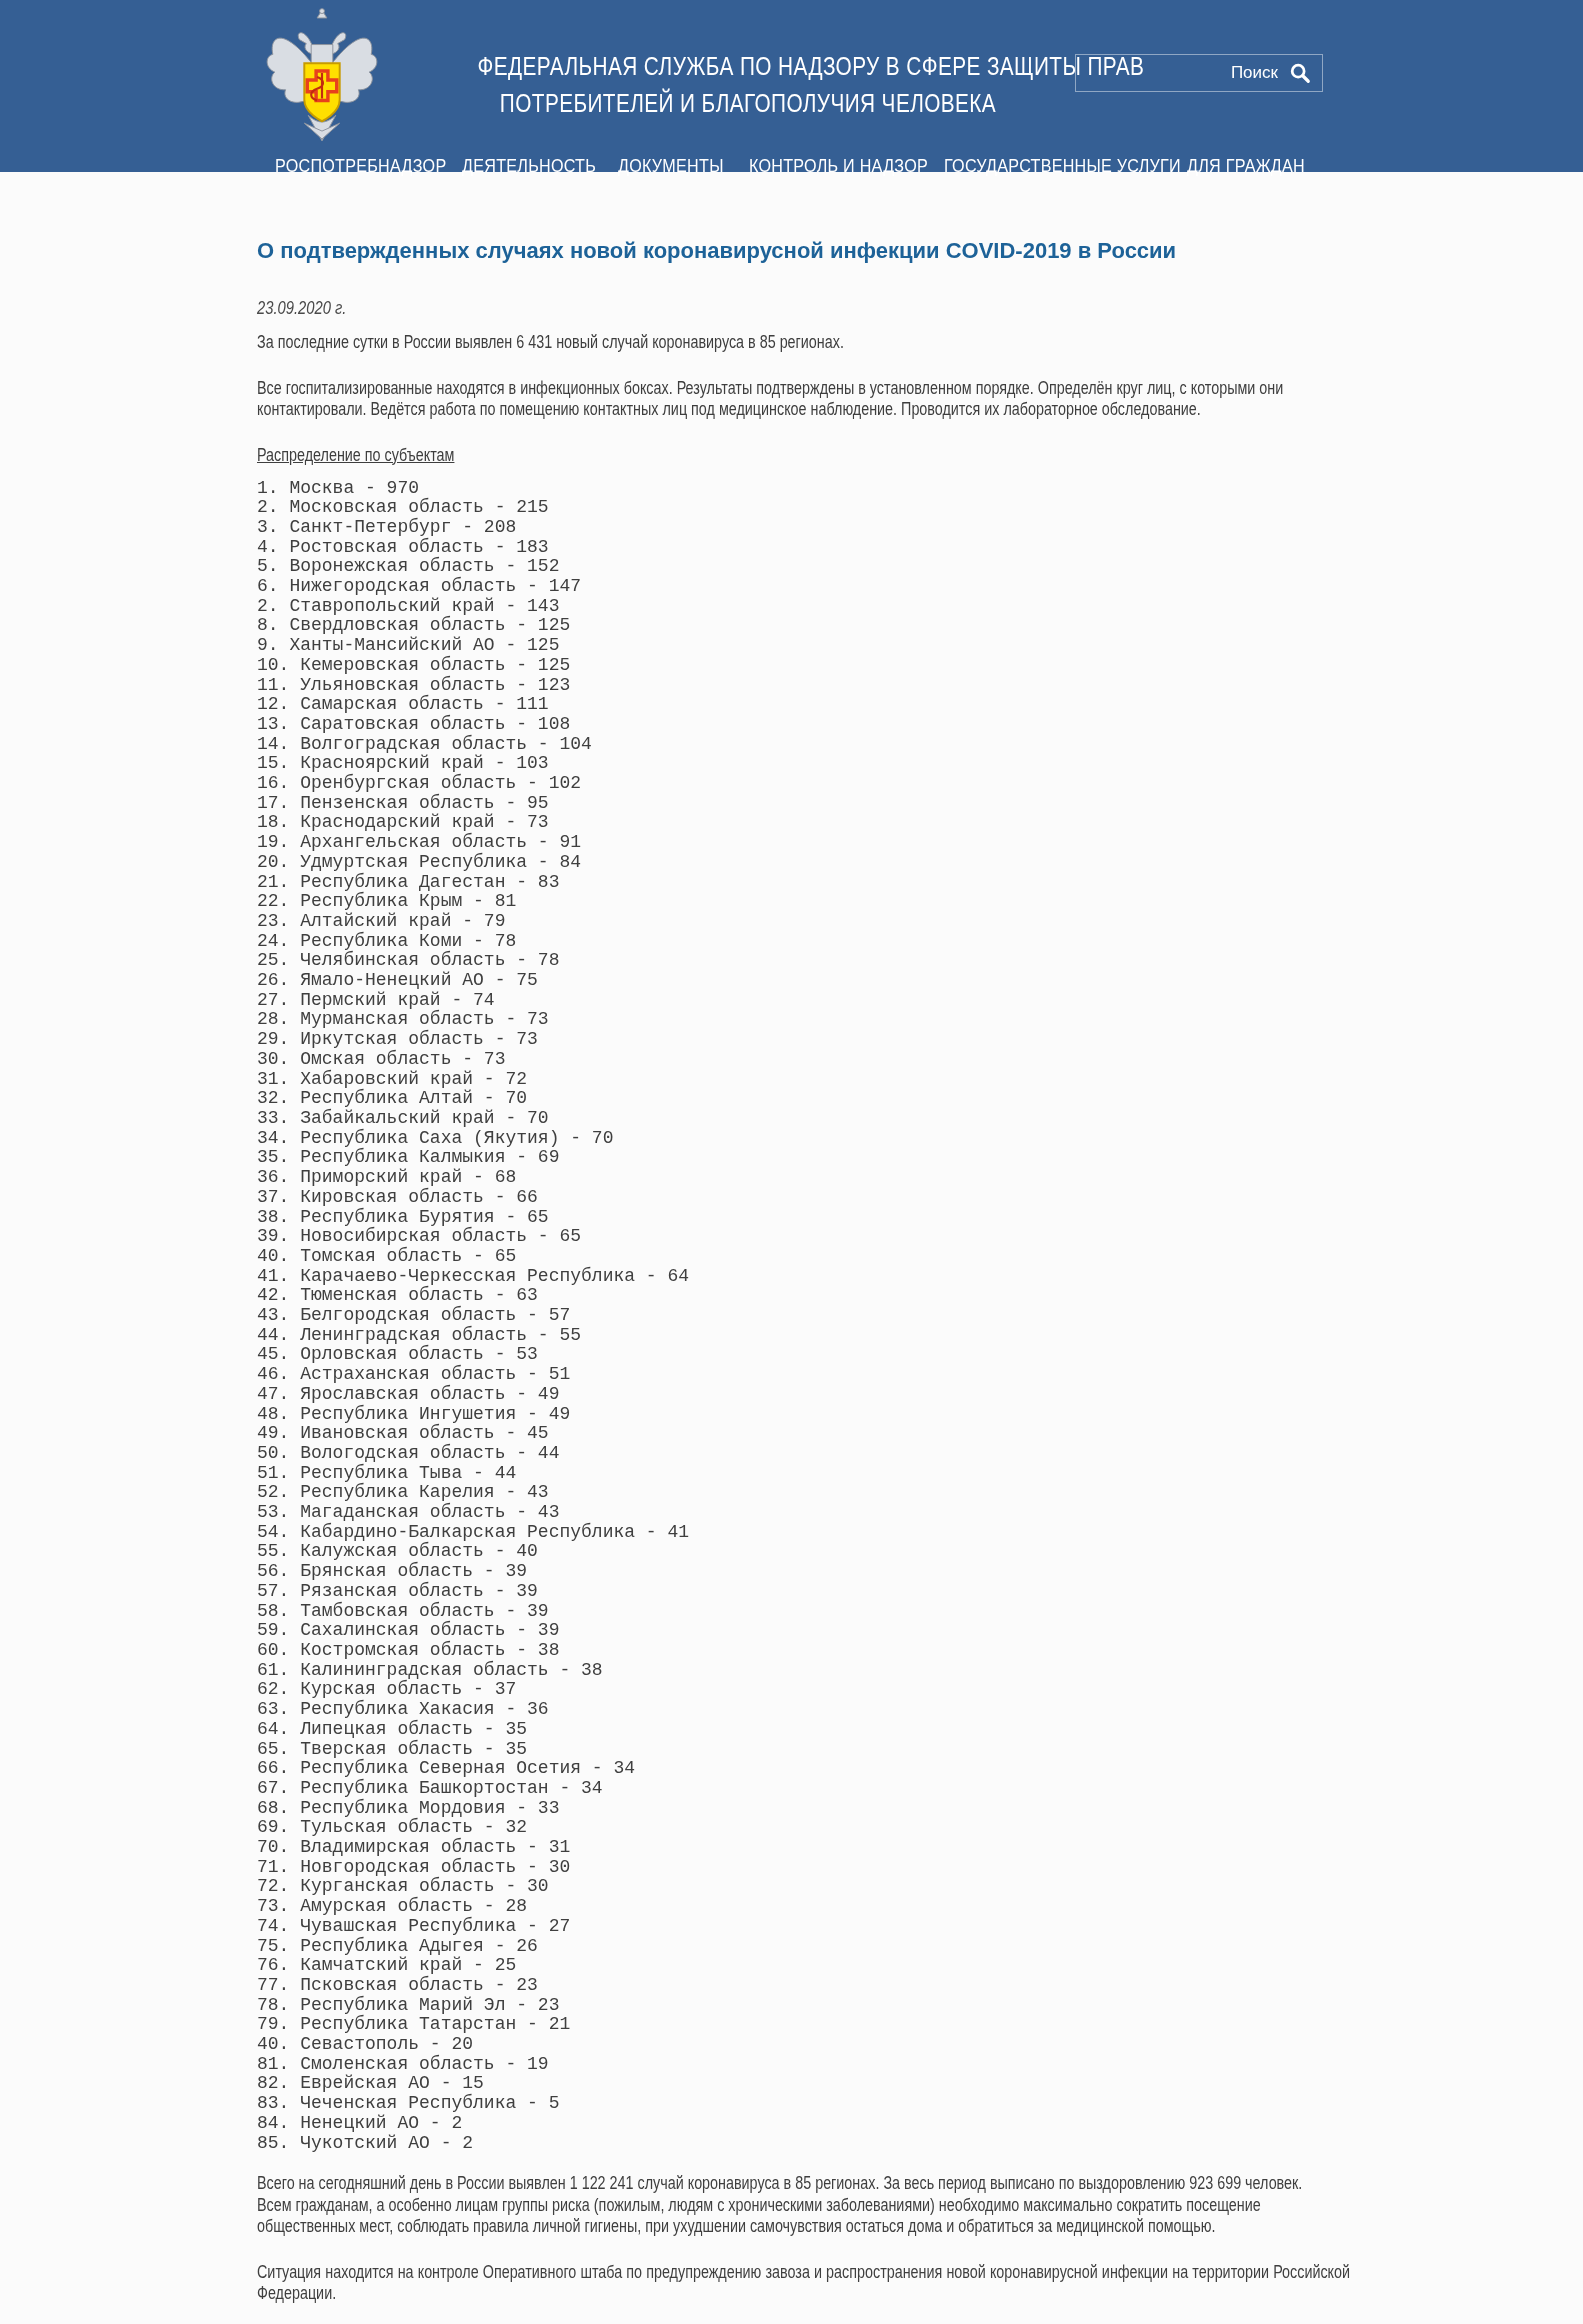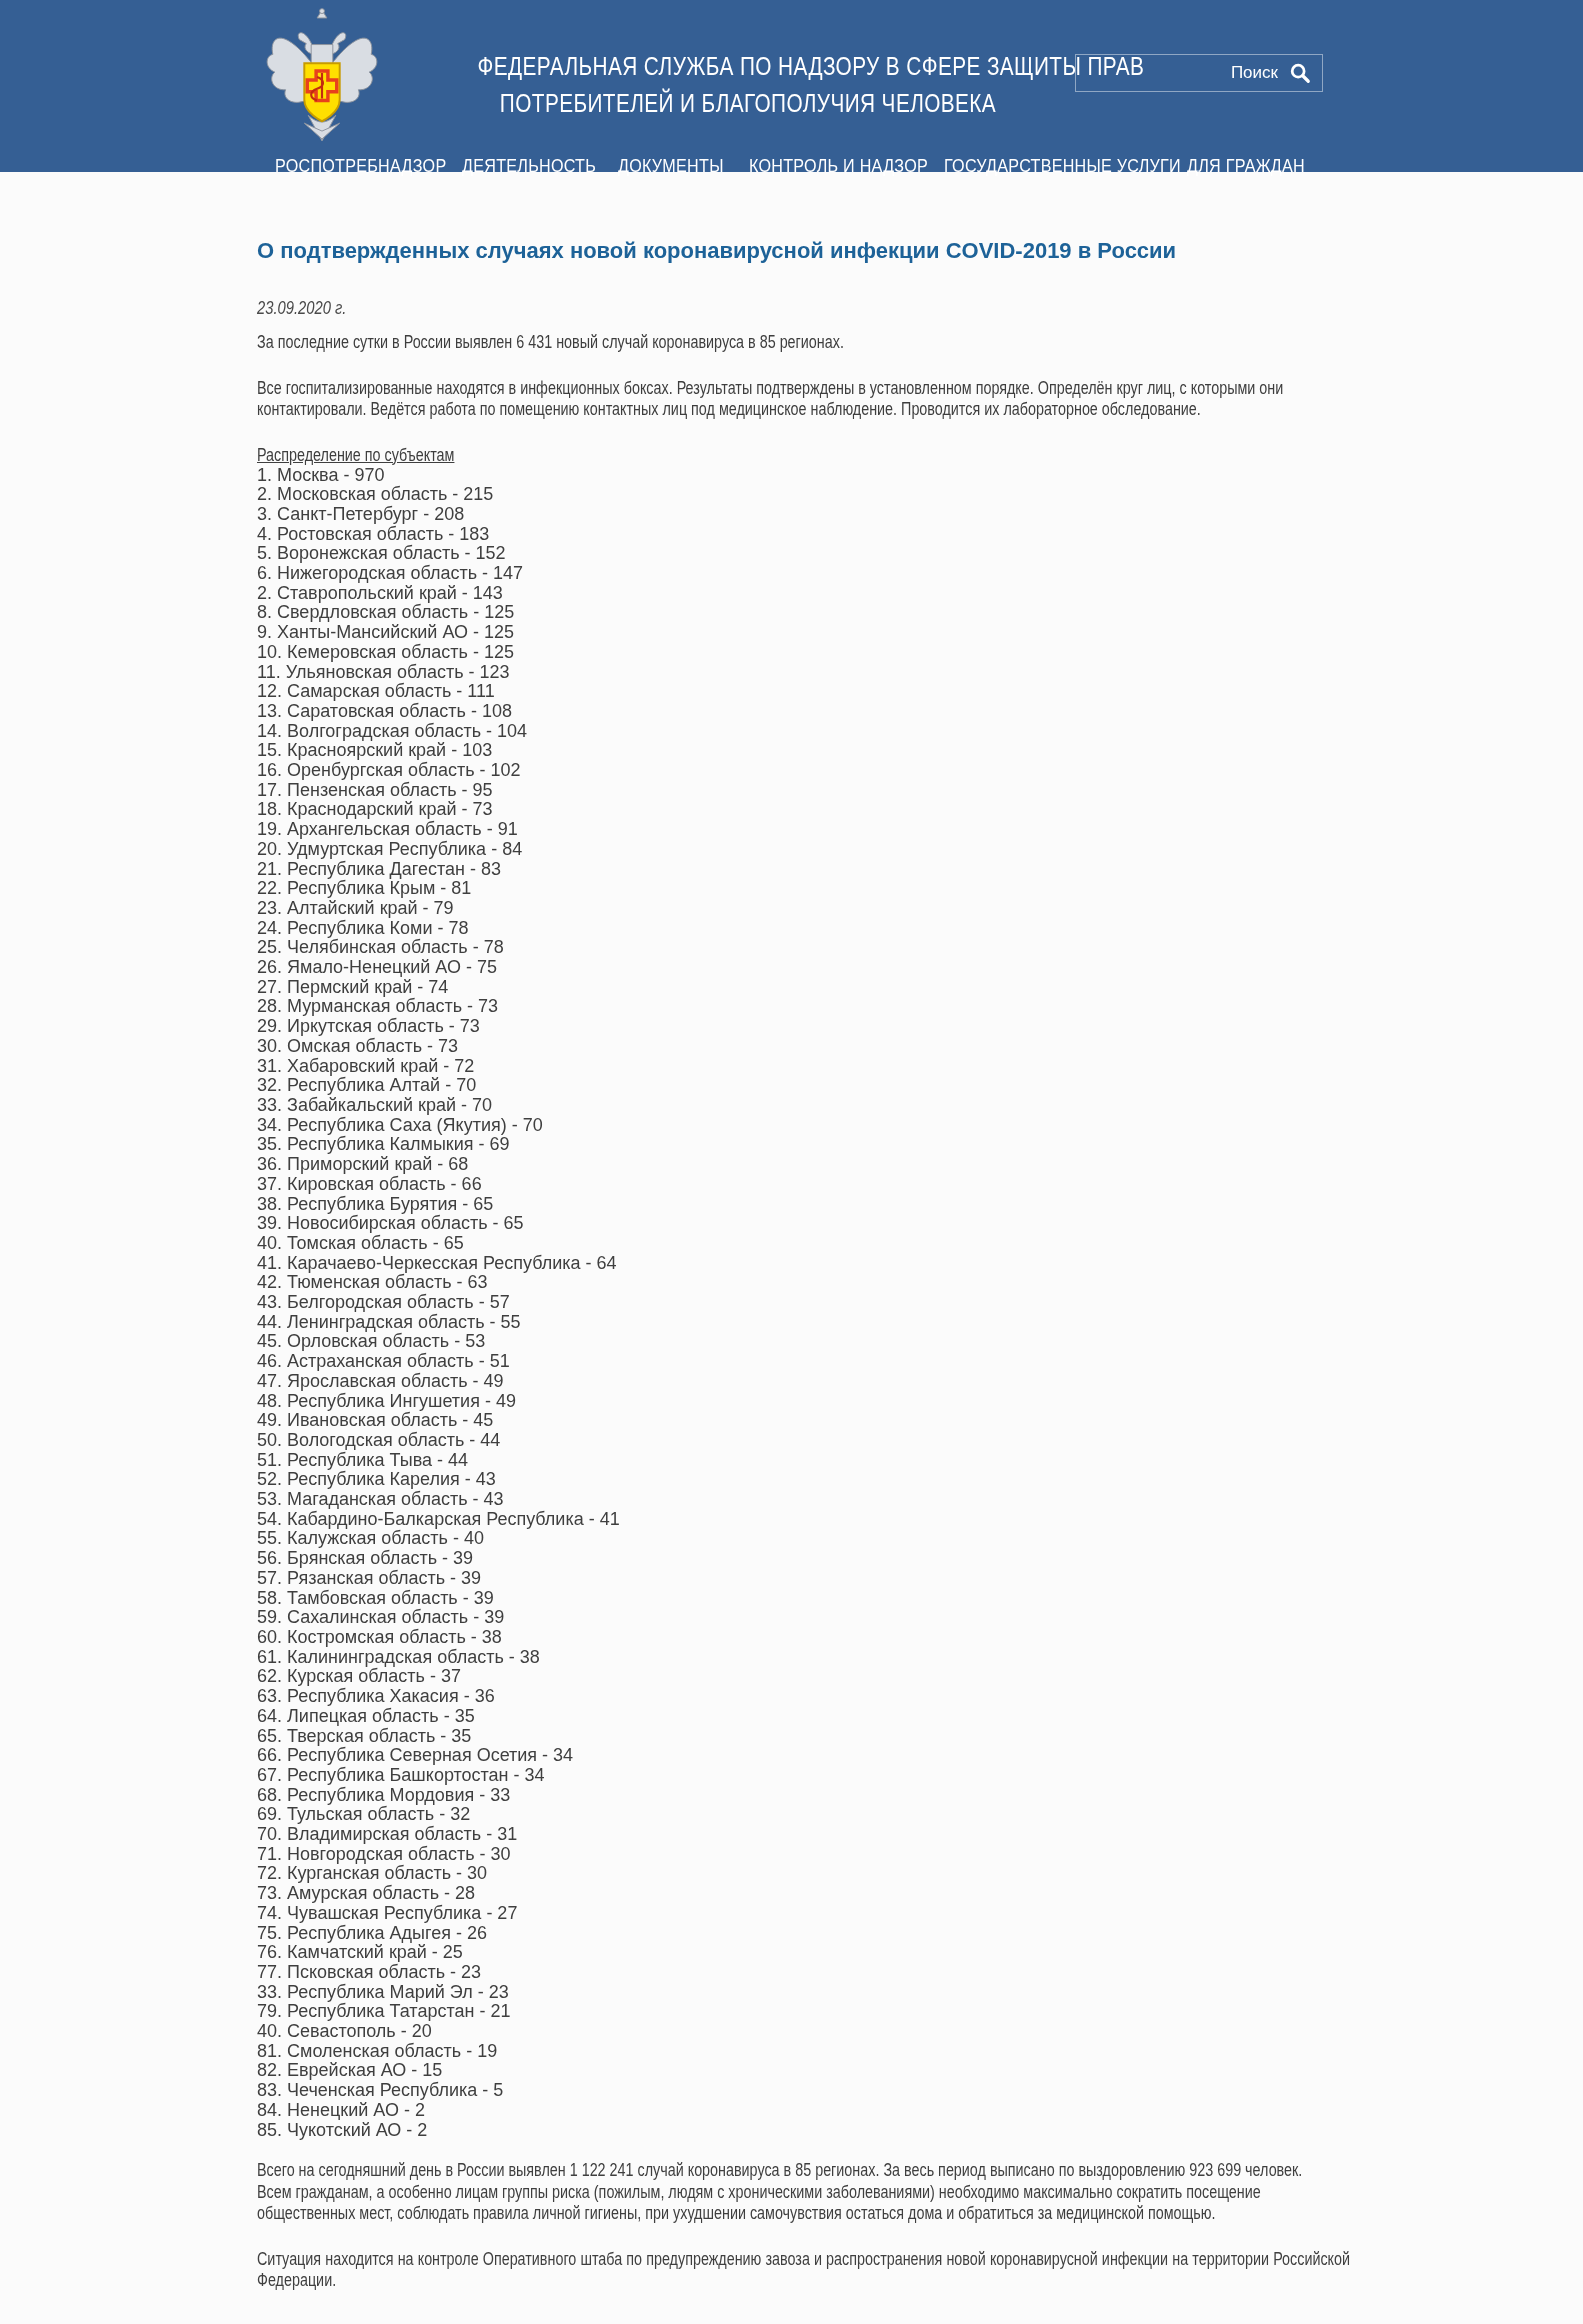--- a/index.html
+++ b/index.html
@@ -102,23 +102,25 @@
     color:#3e3e3e;
   }
   .para.gap { margin-top:24px; }
   .dist-heading {
     margin-top:24px;
     font-size:17.5px;
     text-decoration:underline;
     color:#3e3e3e;
   }
   .region-list {
+    margin-top:13px;
     font-size:18px;
     line-height:19.7px;
     color:#3f3f3f;
+    font-family:Liberation Mono, monospace;
   }
   .footer-block { margin-top:20px; }
   .footer-block .line { font-size:17.5px; line-height:21.5px; }
   .situation { margin-top:24px; text-align:justify; }
 </style>
 </head>
 <body>
 
 <header class="site-header">
 
@@ -329,21 +331,21 @@
       <div class="region-item">73. Амурская область - 28</div>
 
       <div class="region-item">74. Чувашская Республика - 27</div>
 
       <div class="region-item">75. Республика Адыгея - 26</div>
 
       <div class="region-item">76. Камчатский край - 25</div>
 
       <div class="region-item">77. Псковская область - 23</div>
 
-      <div class="region-item">33. Республика Марий Эл - 23</div>
+      <div class="region-item">78. Республика Марий Эл - 23</div>
 
       <div class="region-item">79. Республика Татарстан - 21</div>
 
       <div class="region-item">40. Севастополь - 20</div>
 
       <div class="region-item">81. Смоленская область - 19</div>
 
       <div class="region-item">82. Еврейская АО - 15</div>
 
       <div class="region-item">83. Чеченская Республика - 5</div>

